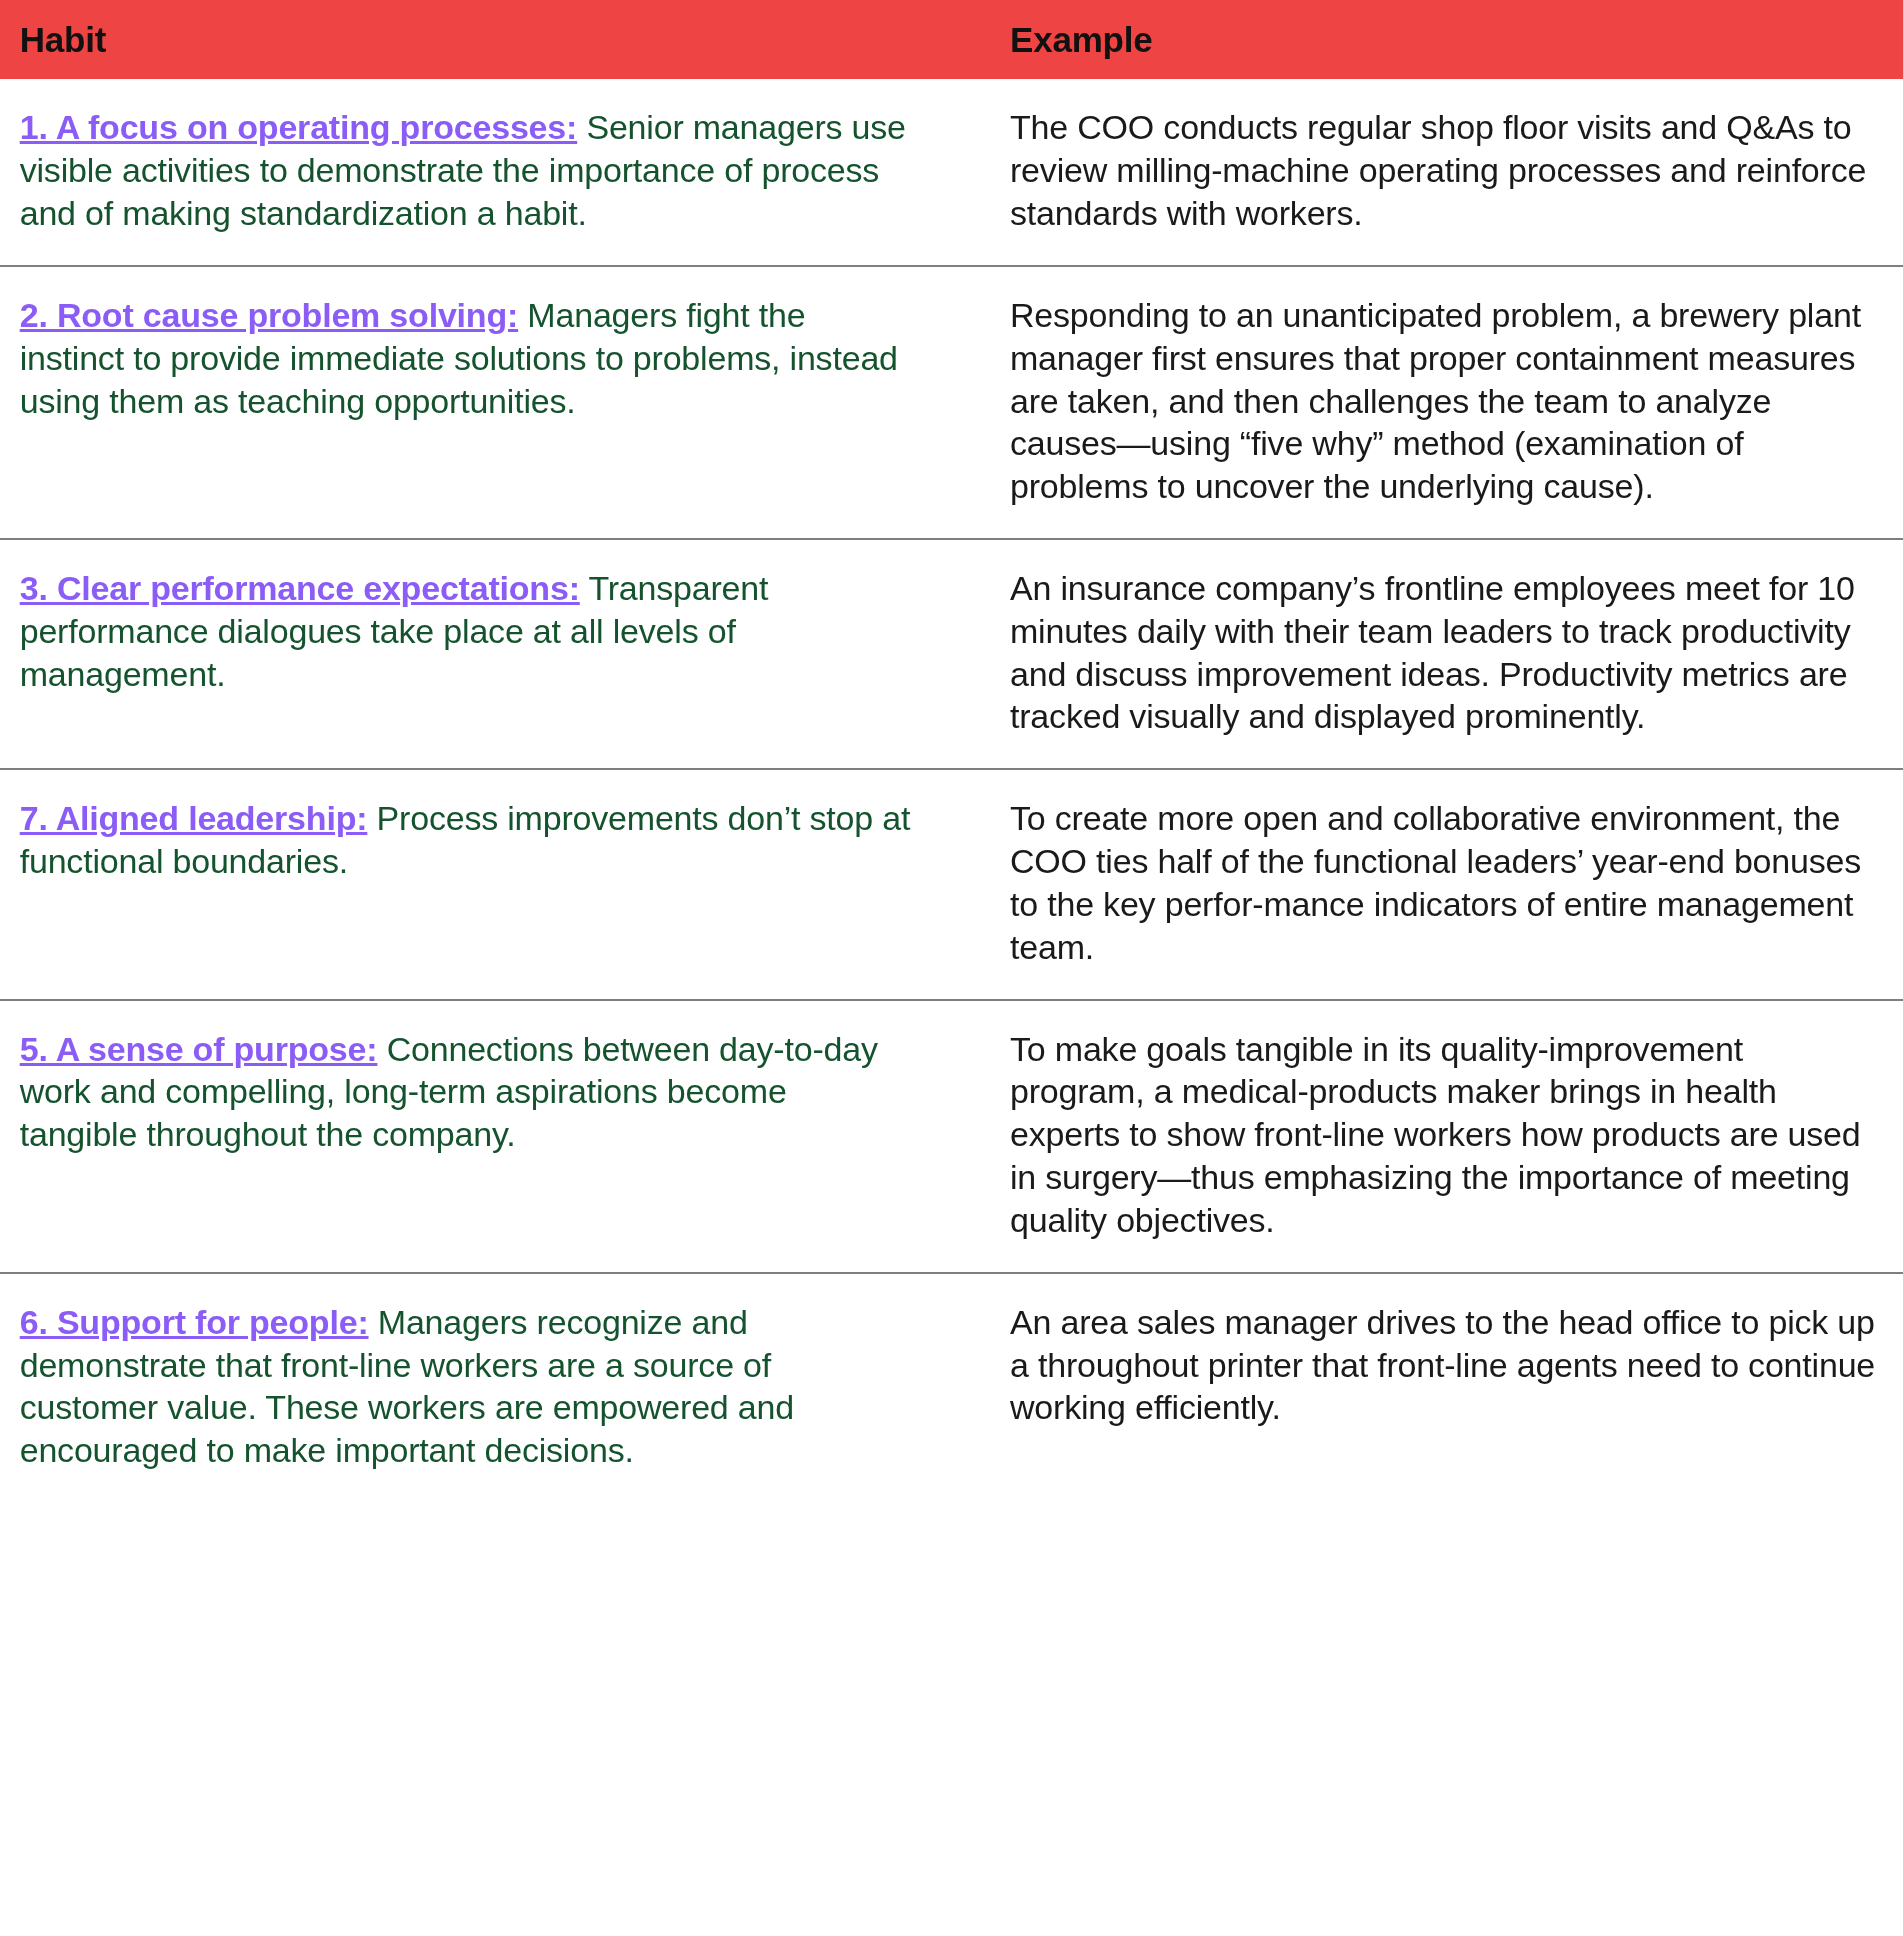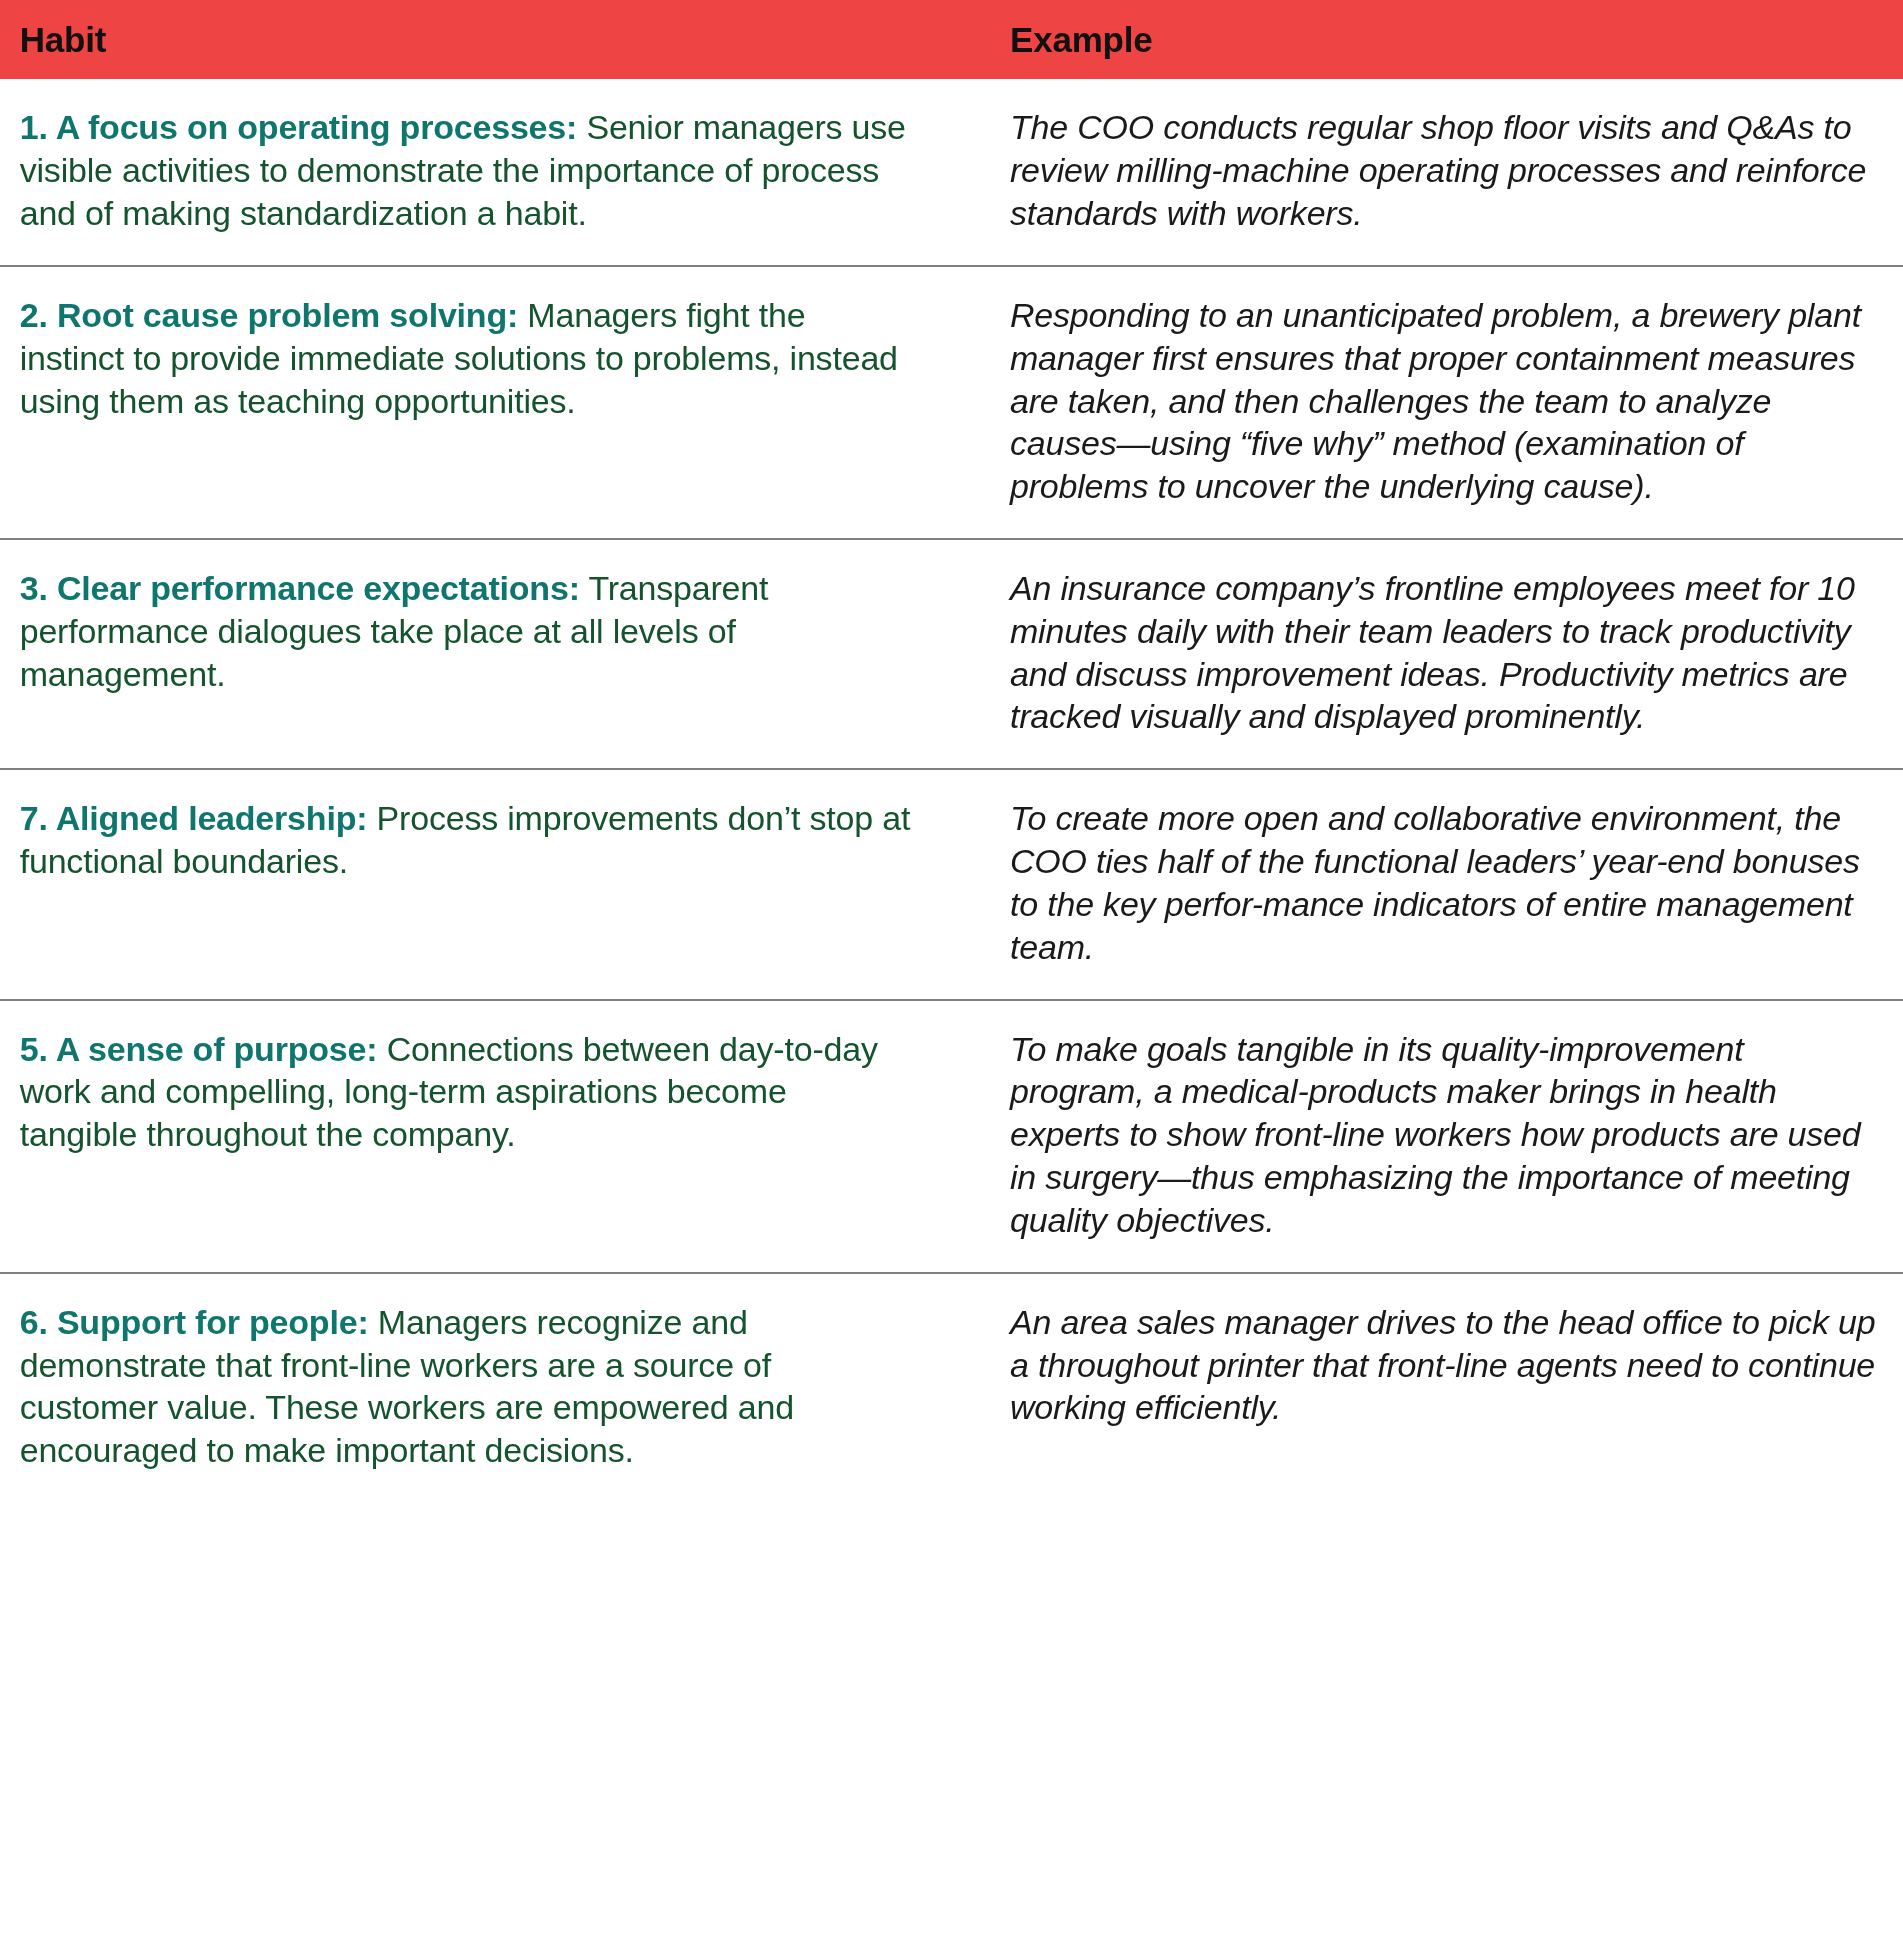--- a/index.html
+++ b/index.html
@@ -53,25 +53,25 @@
     font-size: 34px;
     line-height: 1.26;
     letter-spacing: -0.2px;
   }
   tbody tr:last-child td {
     border-bottom: none;
   }
   tbody td.col2 {
     padding-left: 47px;
     padding-right: 17px;
-    font-style: italic;
   }
   .habit-title {
-    color: #0f766e;
+    color: #8b5cf6;
     font-weight: bold;
+    text-decoration: underline;
   }
   .habit-body {
     color: #14532d;
   }
 </style>
 </head>
 <body>
 
 <div class="page">
 

